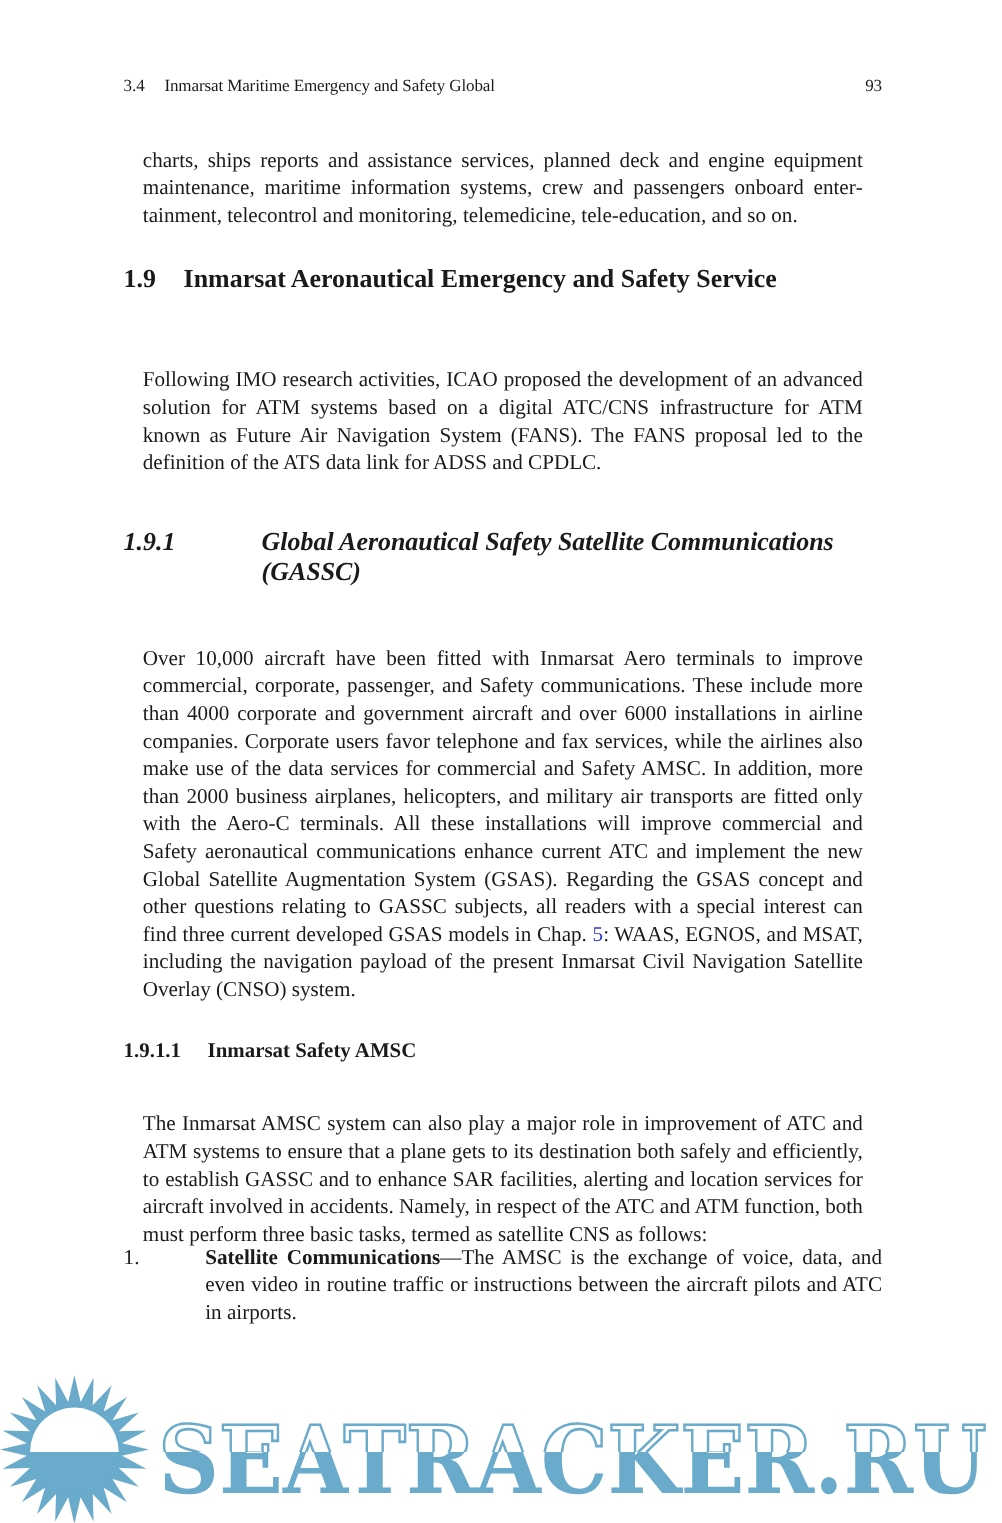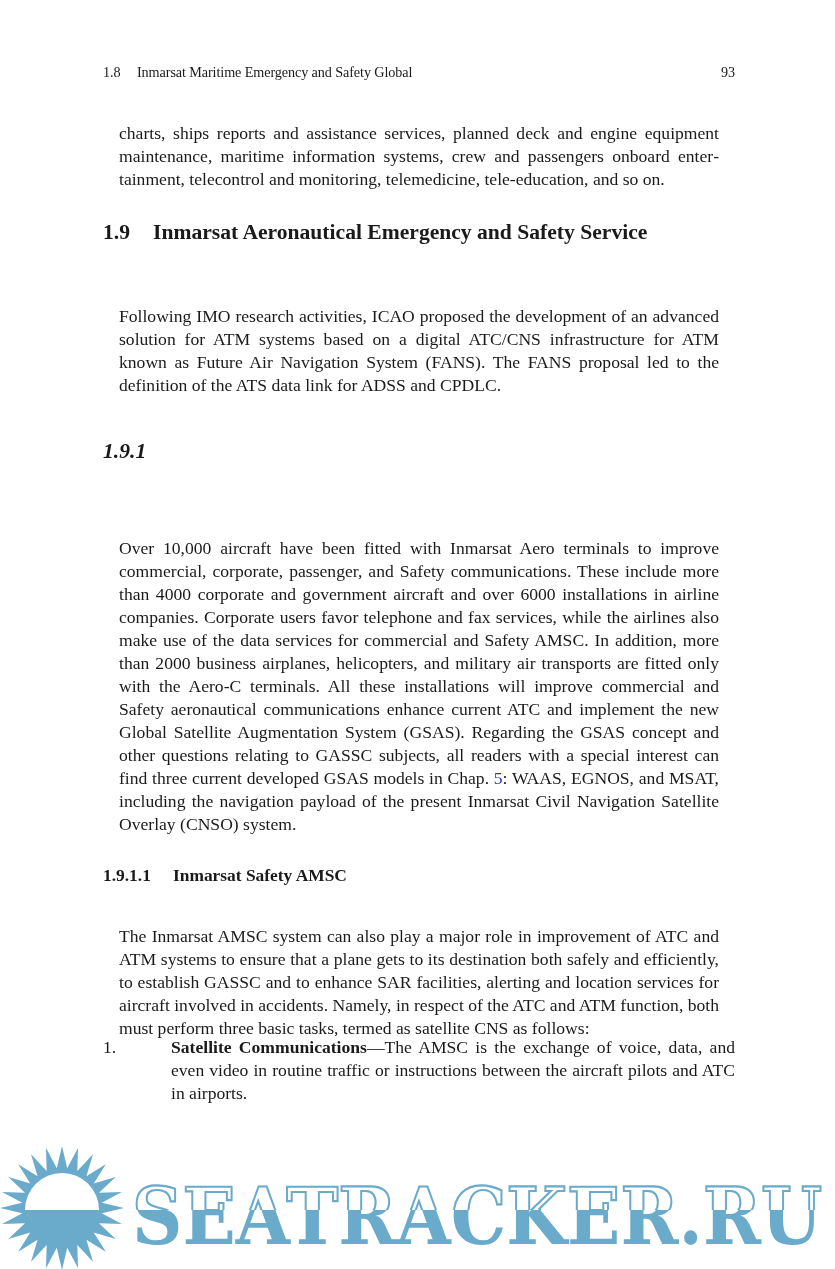--- a/index.html
+++ b/index.html
@@ -29,41 +29,42 @@
   ol.tasks li b { font-weight: bold; }
   
   .watermark { position: absolute; left: 0; top: 1140px; width: 835px; height: 129px; }
 </style>
 </head>
 <body>
 
 <div class="page">
 
   <div class="running-head">
-    <span class="sec-num">1.8</span><span>Inmarsat Maritime Emergency and Safety Global</span>
+    <span class="sec-num">3.4</span><span>Inmarsat Maritime Emergency and Safety Global</span>
     <span class="page-num">93</span>
   </div>
 
   <div class="block" style="top:106px">
     <p class="body">charts, ships reports and assistance services, planned deck and engine equipment maintenance, maritime information systems, crew and passengers onboard enter­tainment, telecontrol and monitoring, telemedicine, tele-education, and so on.</p>
   </div>
 
   <div class="block" style="top:219px">
     <h2 class="sec">
       <span class="num">1.9</span><span>Inmarsat Aeronautical Emergency and Safety Service</span>
     </h2>
   </div>
 
   <div class="block" style="top:289px">
     <p class="body">Following IMO research activities, ICAO proposed the development of an advanced solution for ATM systems based on a digital ATC/CNS infrastructure for ATM known as Future Air Navigation System (FANS). The FANS proposal led to the definition of the ATS data link for ADSS and CPDLC.</p>
   </div>
 
   <div class="block" style="top:439px; width:600px">
     <h3 class="subsec">
       <span class="num">1.9.1</span>
+      <span class="title">Global Aeronautical Safety Satellite Communications (GASSC)</span>
     </h3>
   </div>
 
   <div class="block" style="top:521px">
     <p class="body"><span>Over 10,000 aircraft have been fitted with Inmarsat Aero terminals to improve commercial, corporate, passenger, and Safety communications. These include more than 4000 corporate and government aircraft and over 6000 installations in airline companies. Corporate users favor telephone and fax services, while the airlines also make use of the data services for commercial and Safety AMSC. In addition, more than 2000 business airplanes, helicopters, and military air transports are fitted only with the Aero-C terminals. All these installations will improve commercial and Safety aeronautical communications enhance current ATC and implement the new Global Satellite Augmentation System (GSAS). Regarding the GSAS concept and other questions relating to GASSC subjects, all readers with a special interest can find three current developed GSAS models in Chap. </span><a class="xref" href="#">5</a><span>: WAAS, EGNOS, and MSAT, including the navigation payload of the present Inmarsat Civil Navigation Satellite Overlay (CNSO) system.</span></p>
   </div>
 
   <div class="block" style="top:864px">
     <h4 class="subsub">
       <span class="num">1.9.1.1</span><span>Inmarsat Safety AMSC</span>

